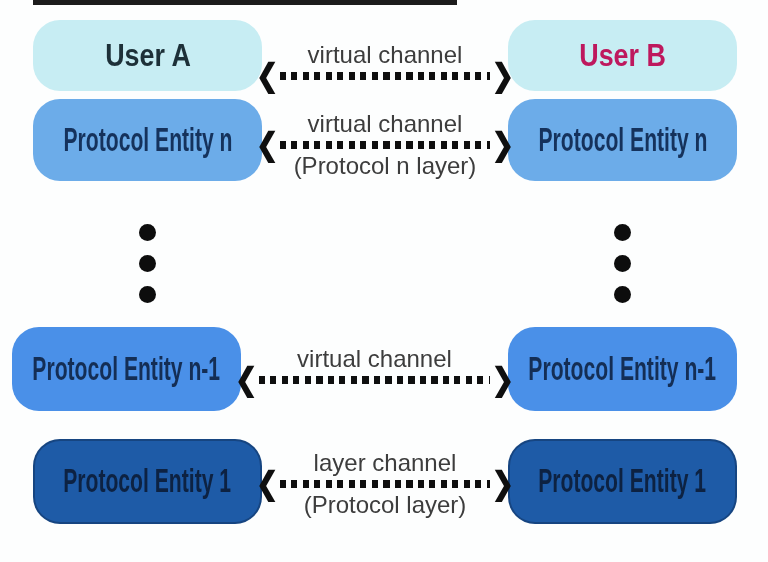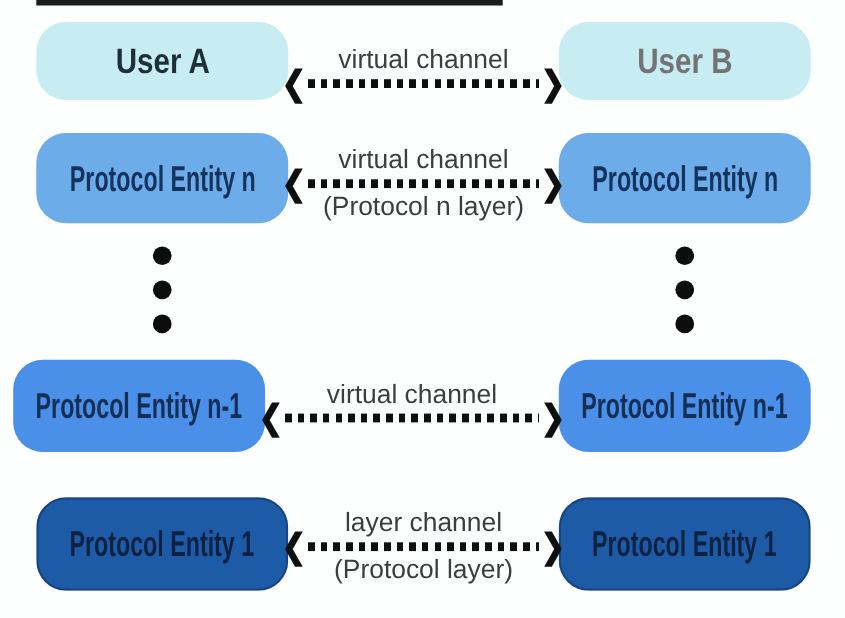--- a/index.html
+++ b/index.html
@@ -9,23 +9,23 @@
     font-family:"Liberation Sans",sans-serif;
     overflow:hidden;
   }
   .stage{position:relative;width:768px;height:562px;background:#fdfefe;}
 
   .top-border{position:absolute;left:33px;top:0;width:424px;height:5px;}
 
   .row{position:absolute;left:0;width:768px;display:flex;align-items:stretch;
        padding-left:33px;padding-right:31px;box-sizing:border-box;}
   .row-1{top:20px;height:71px;}
-  .row-2{top:121px;height:82px;}
+  .row-2{top:99px;height:82px;}
   .row-3{top:327px;height:84px;padding-left:12px;}
-  .row-4{top:452px;height:85px;}
+  .row-4{top:439px;height:85px;}
 
   .box{width:229px;flex:0 0 229px;display:flex;align-items:center;justify-content:center;
        box-sizing:border-box;border-radius:27px;}
   .box-label{font-size:32px;font-weight:bold;white-space:nowrap;
        transform:scale(0.66,1.02);transform-origin:center;letter-spacing:0px;}
   .box-label.wide{transform:scale(0.84,1.0);}
   .box-dark{border:2px solid rgba(10,30,60,0.35);}
 
   .channel{flex:1 1 auto;display:flex;flex-direction:column;align-items:center;
        justify-content:center;min-width:0;}
@@ -63,21 +63,21 @@
       <span class="box-label wide">User A</span>
     </div>
     <div class="channel">
       <div class="ch-text">virtual channel</div>
       <div class="arrow">
         <span class="head left">❮</span>
         <span class="dotted"></span>
         <span class="head right">❯</span>
       </div>
     </div>
-    <div class="box" style="background-color: rgb(199, 237, 243); color: #737373;">
+    <div class="box" style="background-color: rgb(199, 237, 243); color: #be185d;">
       <span class="box-label wide">User B</span>
     </div>
   </div>
 
   <div class="row row-2">
     <div class="box" style="background-color: rgb(108, 172, 233); color: rgb(21, 50, 92);">
       <span class="box-label">Protocol Entity n</span>
     </div>
     <div class="channel">
       <div class="ch-text">virtual channel</div>

